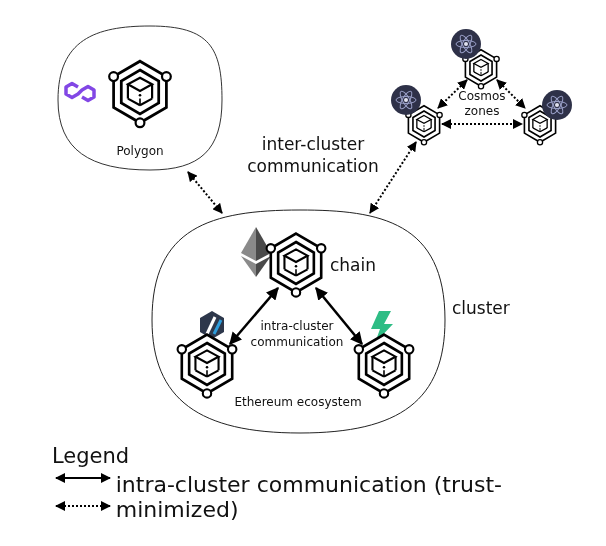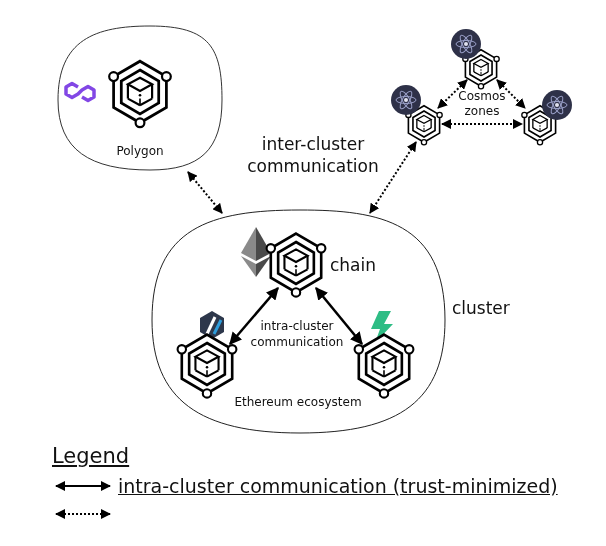--- a/index.html
+++ b/index.html
@@ -1,21 +1,21 @@
 <!DOCTYPE html>
 <html><head>
 <meta charset="utf-8">
 <style>
   html, body { margin: 0; padding: 0; background: #ffffff; }
   body { width: 606px; height: 546px; position: relative; overflow: hidden; font-family: "DejaVu Sans", sans-serif; color: #111; }
   svg#diagram { position: absolute; left: 0; top: 0; }
   .lbl { font-family: "DejaVu Sans", sans-serif; fill: #111; }
-  .legend { position: absolute; left: 52px; top: 444px; text-decoration: underline; }
+  .legend { position: absolute; left: 52px; top: 444px; }
   .legend-title { font-size: 21px; margin: 0 0 4px 0; }
-  .legend-row { display: flex; align-items: center; font-size: 19px; height: 28px; }
+  .legend-row { display: flex; align-items: flex-start; font-size: 22px; height: 28px; }
   .legend-row svg { margin-right: 4px; }
 </style>
 </head>
 <body>
 
 <svg id="diagram" width="606" height="546" viewBox="0 0 606 546">
   <defs>
     <marker id="ah" viewBox="0 0 10 10" refX="9" refY="5" markerWidth="5" markerHeight="5" orient="auto-start-reverse">
       <path d="M0,0 L10,5 L0,10 z" fill="#000"></path>
     </marker>

